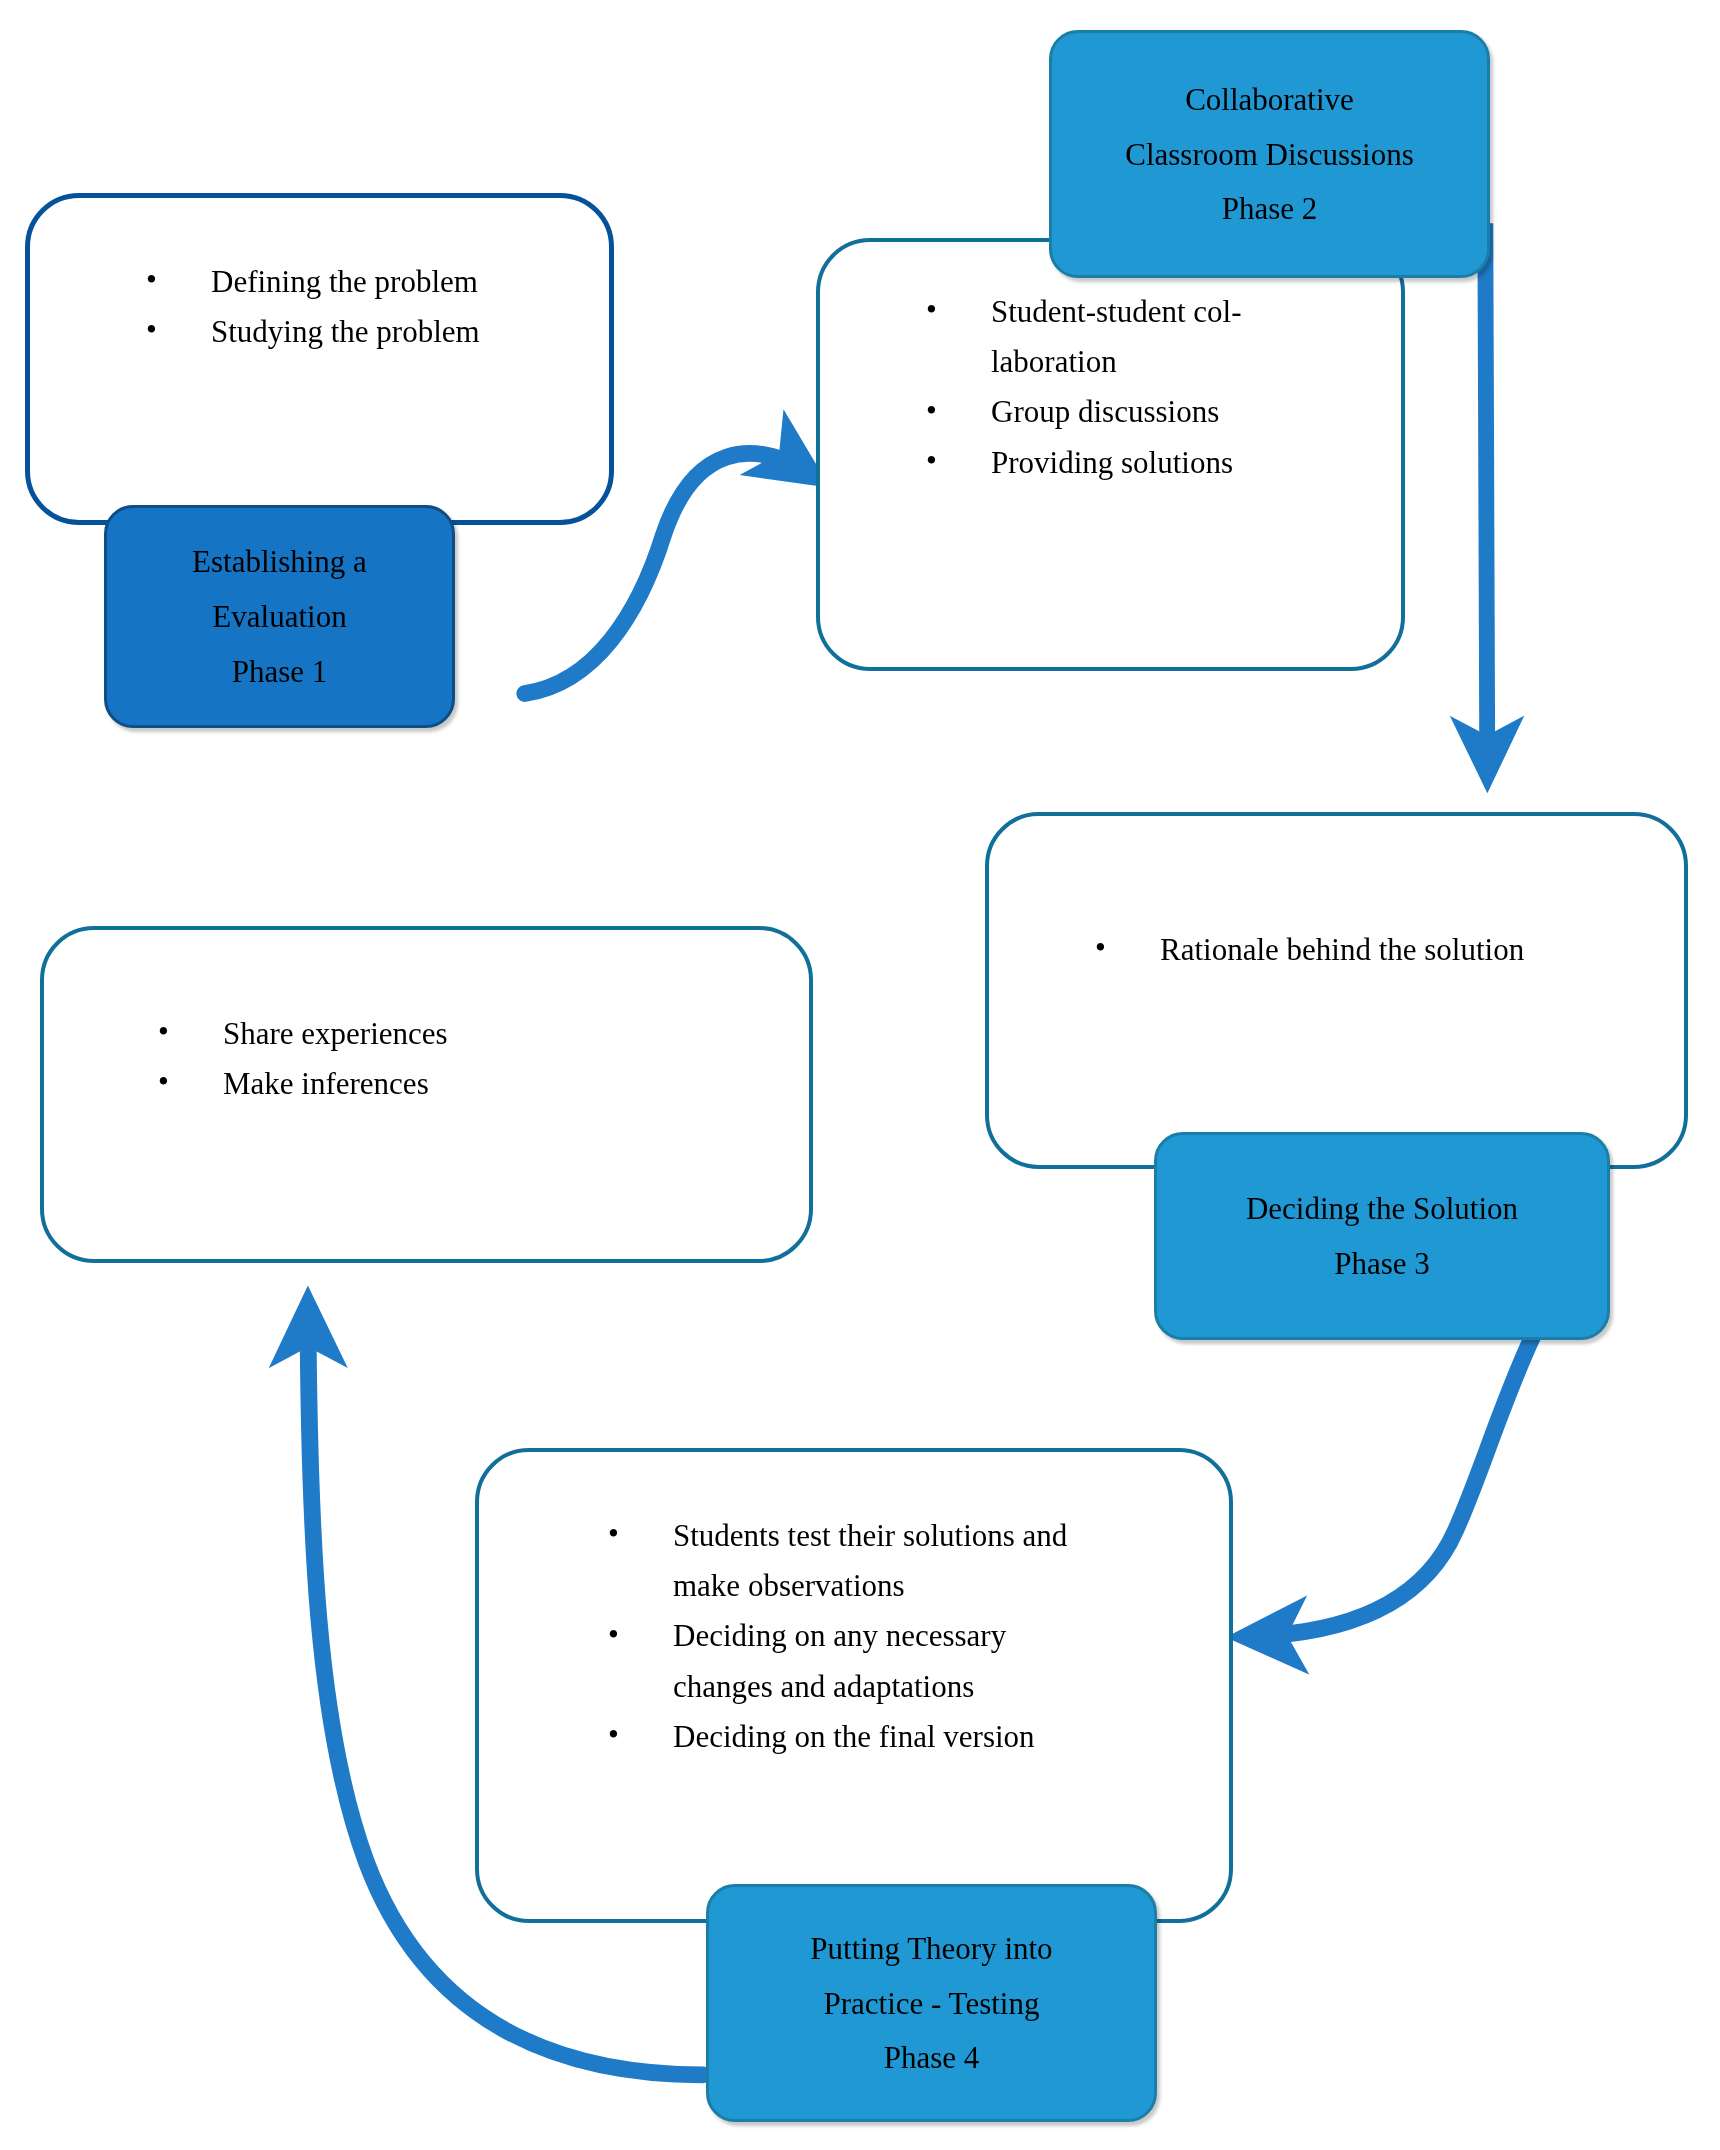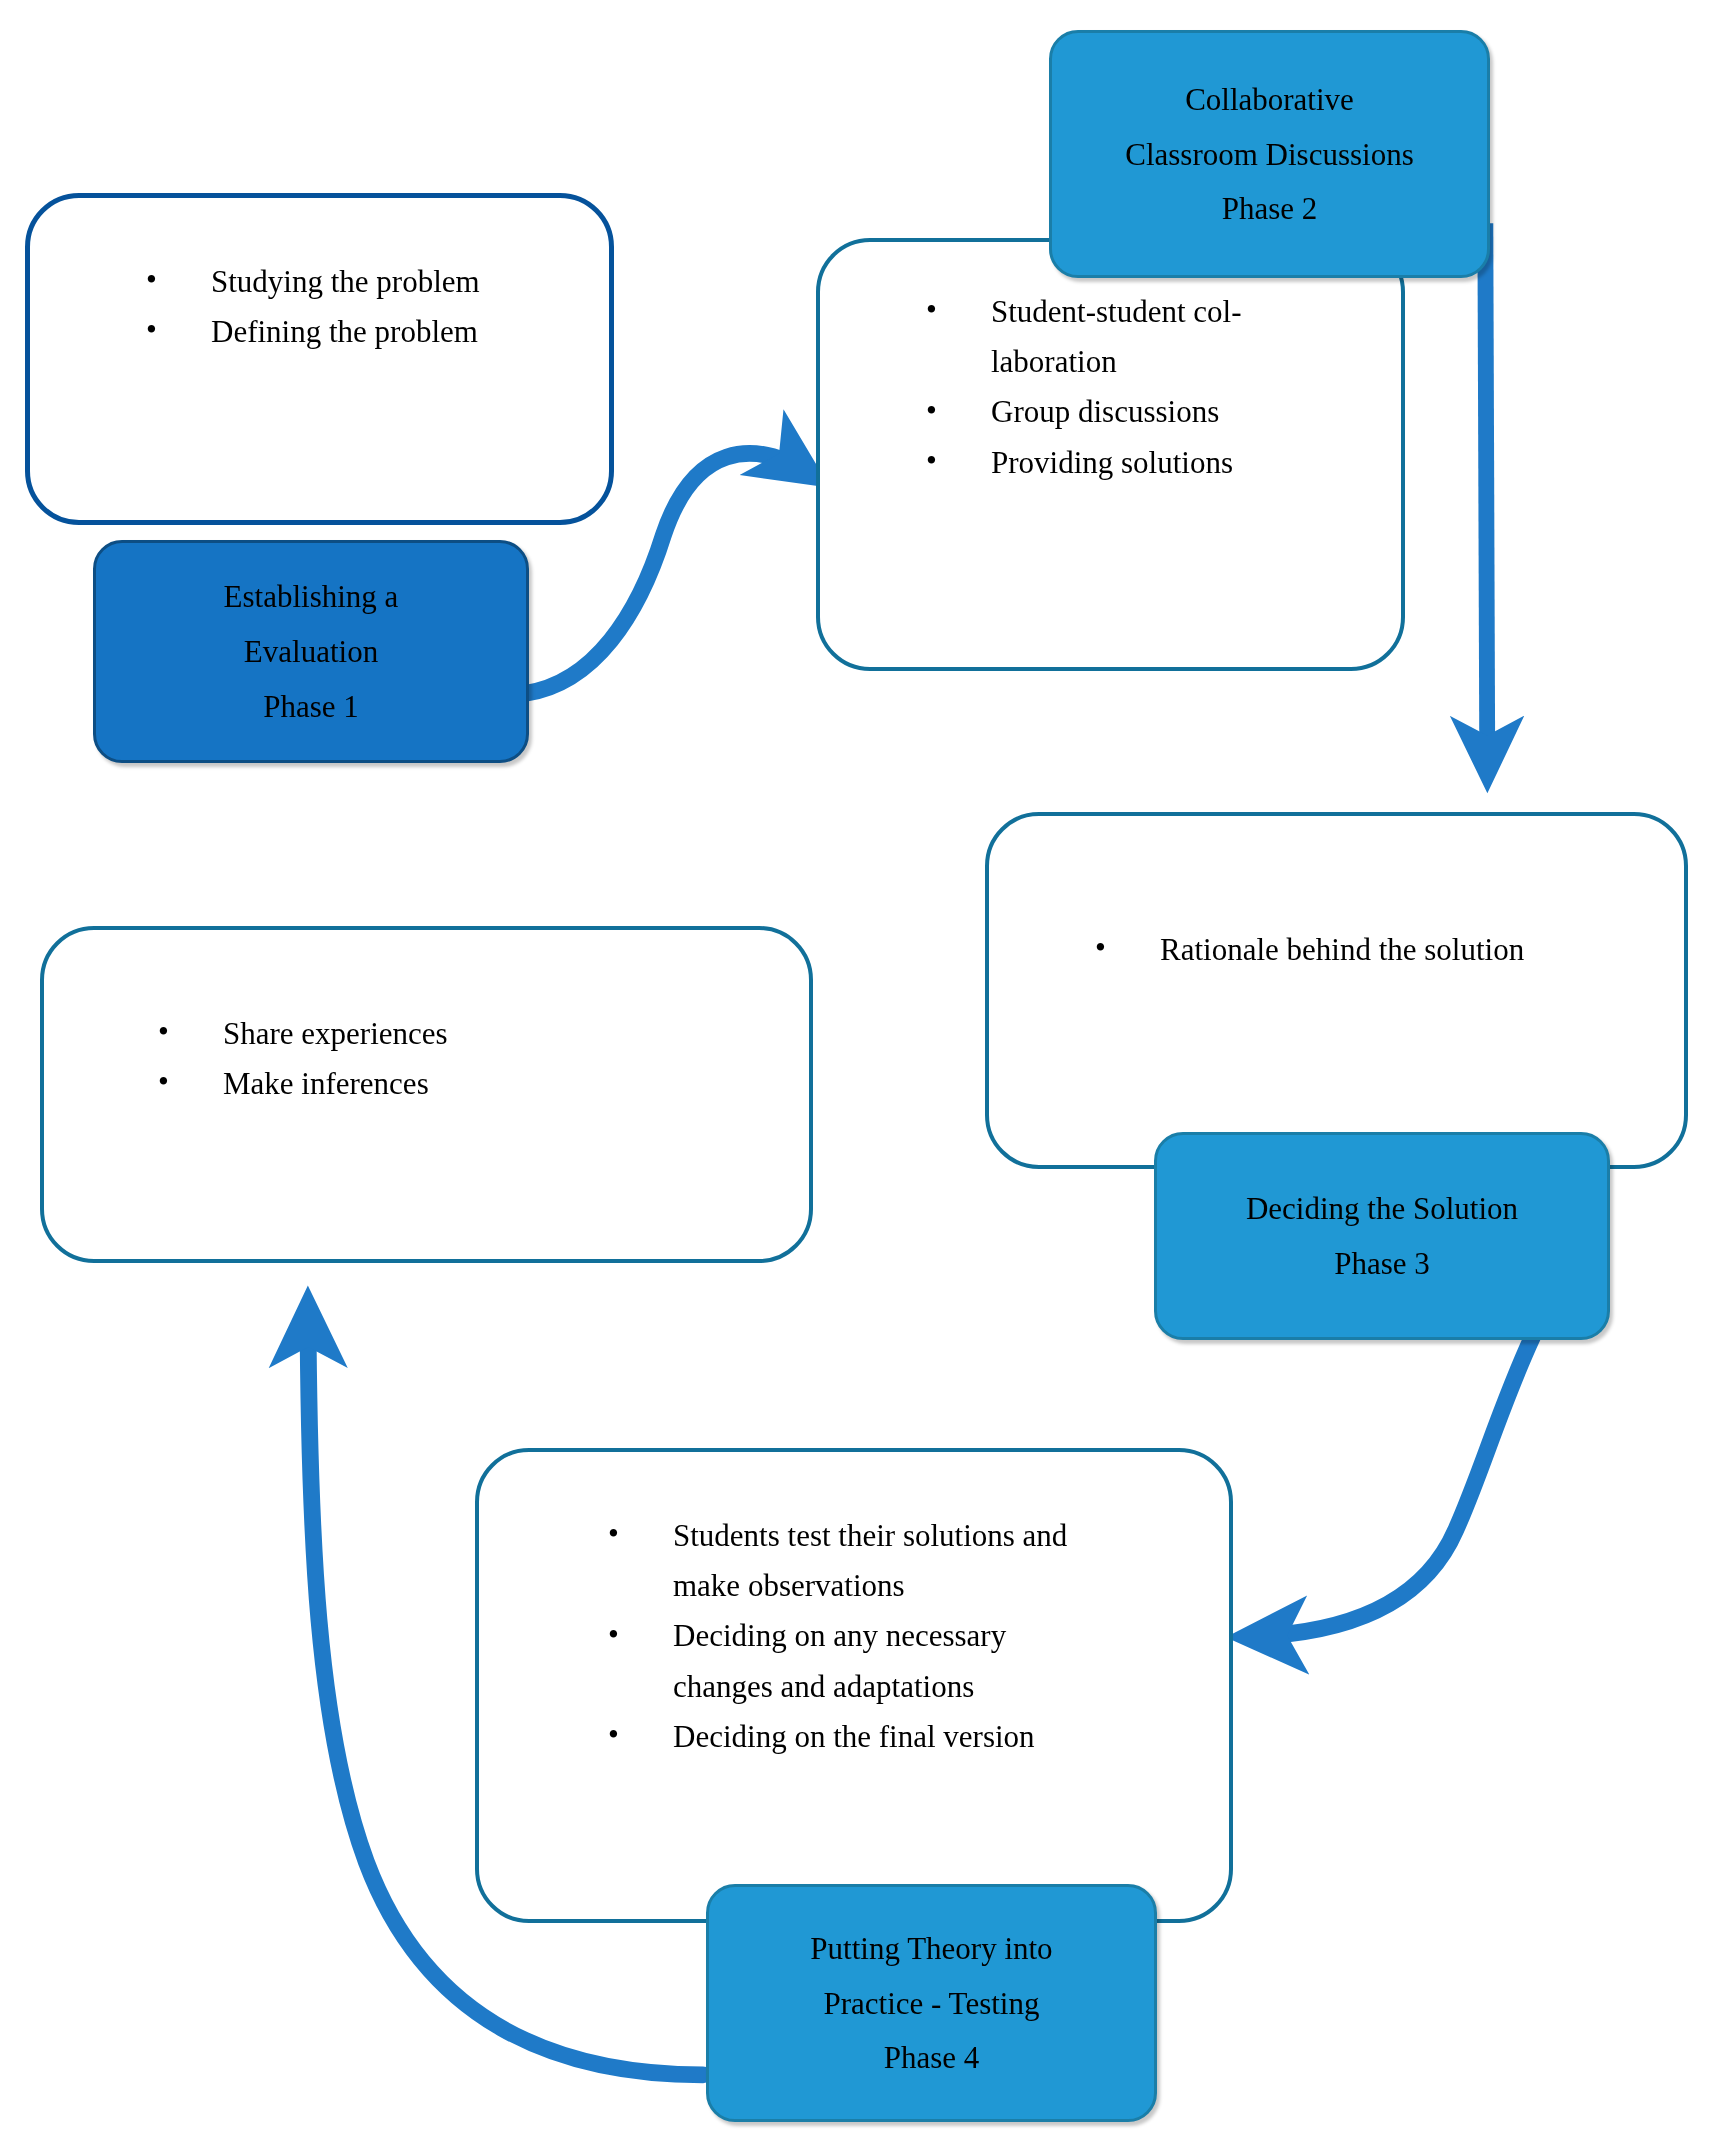--- a/index.html
+++ b/index.html
@@ -110,25 +110,25 @@
 
     <path d="M3000,450 L3004,1560" fill="none" stroke="#1F7AC8" stroke-width="32" stroke-linecap="butt" marker-end="url(#ah)"></path>
 
     <path d="M3095,2700 C3030,2840 2990,2980 2940,3090 C2870,3250 2700,3300 2520,3305" fill="none" stroke="#1F7AC8" stroke-width="34" stroke-linecap="round" marker-end="url(#ah)"></path>
 
     <path d="M1420,4190 C1120,4190 860,4080 740,3760 C640,3490 624,3100 622,2640" fill="none" stroke="#1F7AC8" stroke-width="34" stroke-linecap="round" marker-end="url(#ah)"></path>
   </svg>
 
   <div class="content-box navy" style="left:25px; top:193px; width:589px; height:332px;">
     <ul class="bullets" style="left:116px; top:59px; width:446px;">
+      <li>Defining the problem</li>
       <li>Studying the problem</li>
-      <li>Defining the problem</li>
     </ul>
   </div>
-  <div class="phase-box phase-1" style="left:93px; top:505px; width:436px; height:223px;margin-top:35px;">
+  <div class="phase-box phase-1" style="left:104px; top:505px; width:351px; height:223px;">
     <span class="pl">Establishing a</span>
     <span class="pl">Evaluation</span>
     <span class="pl">Phase 1</span>
   </div>
 
   <div class="content-box" style="left:816px; top:238px; width:589px; height:433px;">
     <ul class="bullets" style="left:106px; top:45px; width:446px;">
       <li>Student-student col-
 laboration</li>
       <li>Group discussions</li>

